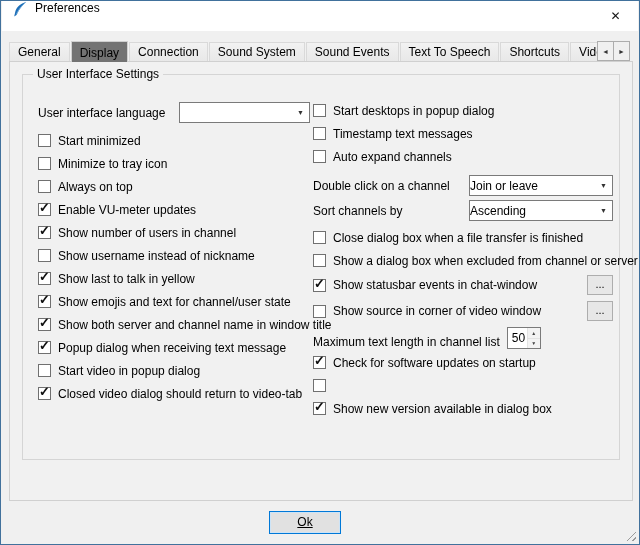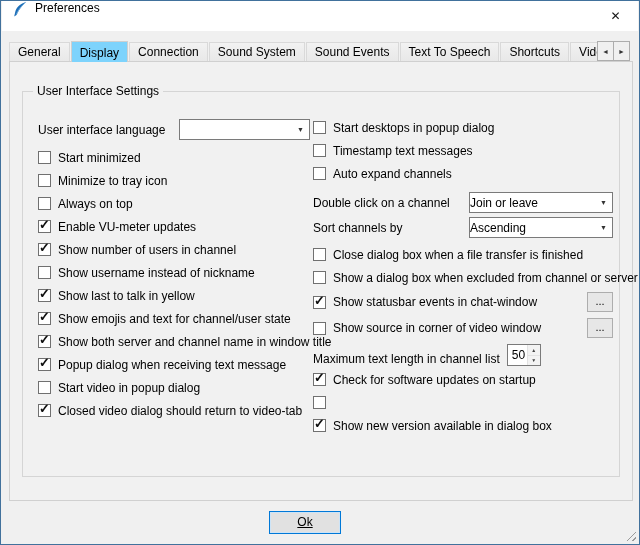--- a/index.html
+++ b/index.html
@@ -14,31 +14,31 @@
   .app-icon { width: 17px; height: 17px; margin-left: 9px; flex: none; }
   .title-text { margin-left: 7px; font-size: 12px; }
   .close-btn { margin-left: auto; width: 45px; height: 29px; display: flex; align-items: center; justify-content: center; font-size: 12px; color: #111; cursor: default; }
   
   .tabs { position: absolute; left: 8px; top: 39px; width: 600px; height: 22px; display: flex; align-items: center; overflow: hidden; white-space: nowrap; }
   .tab {
     height: 19px; padding: 2px 8px 0 8px; border: 1px solid #d9d9d9; border-bottom: none;
     background: linear-gradient(#f2f2f2, #e8e8e8); margin-right: 1px; font-size: 12px; flex: none;
   }
   .tab.active {
-    height: 22px; padding-top: 4px; background: #7dd3fc; border-color: #cfcfcf;
+    height: 22px; padding-top: 4px; background: #737373; border-color: #cfcfcf;
     position: relative; z-index: 3; margin-bottom: -1px;
   }
   .tab-scroll { position: absolute; right: 9px; top: 40px; height: 20px; display: flex; z-index: 4; }
   .tab-scroll .arrow-btn {
     width: 17px; height: 20px; border: 1px solid #adadad; background: #f0f0f0;
     display: flex; align-items: center; justify-content: center; font-size: 7px; color: #333; margin-left: -1px;
   }
   
   .panel { position: absolute; left: 8px; top: 60px; width: 624px; height: 440px; border: 1px solid #d0d0d0; background: #f1f1f1; z-index: 1; }
-  .groupbox { position: absolute; left: 12px; top: 12px; width: 598px; height: 386px; border: 1px solid #d5d5d5; margin-top: 17px; }
+  .groupbox { position: absolute; left: 12px; top: 12px; width: 598px; height: 386px; border: 1px solid #d5d5d5; }
   .group-title { position: absolute; left: 10px; top: -8px; background: #f1f1f1; padding: 0 4px; font-size: 12px; }
   .col { position: absolute; top: 27px; }
   .col-left { left: 15px; width: 272px; }
   .col-right { left: 290px; width: 300px; }
   .row { display: flex; align-items: center; height: 17px; margin-bottom: 6px; }
   .lbl { font-size: 12px; white-space: nowrap; }
   
   .cb { width: 13px; height: 13px; flex: none; border: 1px solid #707070; background: #fff; position: relative; margin-right: 7px; }
   .cb.checked::after { content: "✓"; position: absolute; left: 0px; top: -4px; font-size: 13px; font-weight: bold; color: #101010; }
   

